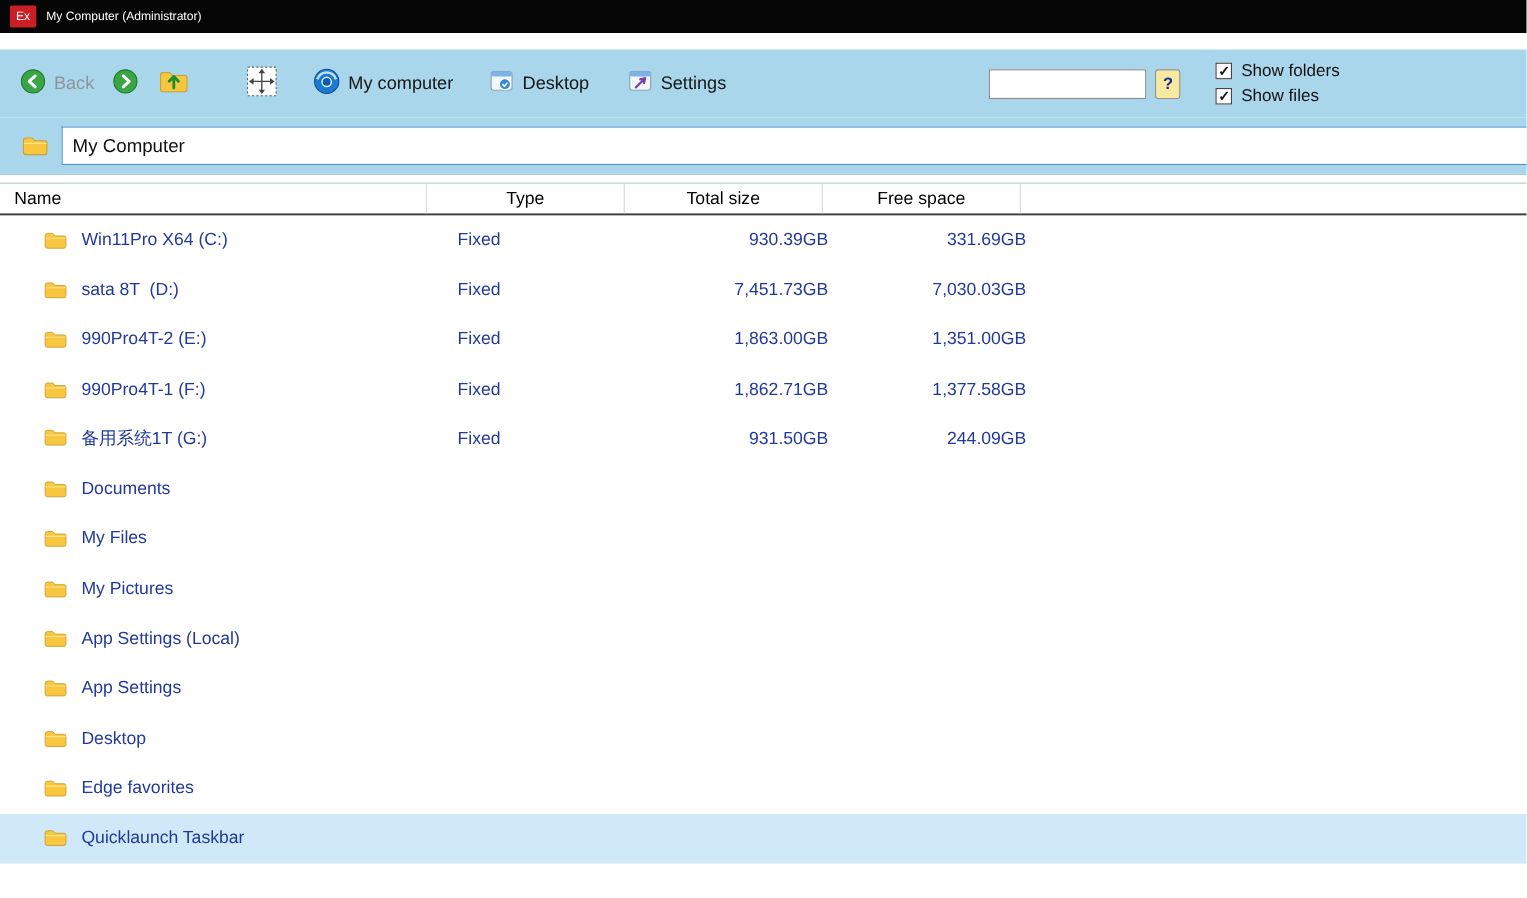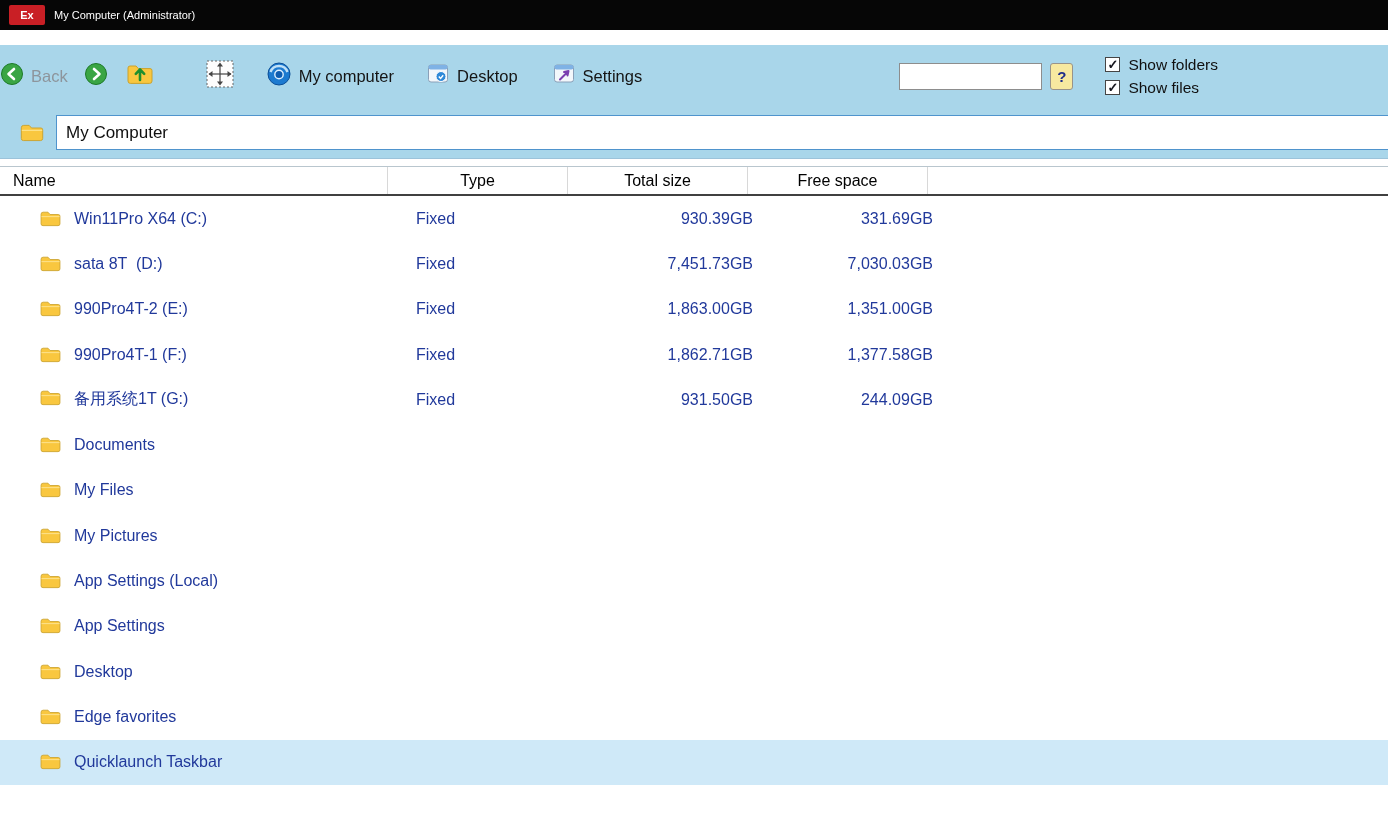--- a/index.html
+++ b/index.html
@@ -6,28 +6,28 @@
   html,body { width:1388px; height:816px; }
   body {
     font-family: "Liberation Sans", sans-serif;
     background:#ffffff;
     overflow:hidden;
   }
   .window { position:relative; width:1388px; height:816px; background:#fff; overflow:hidden; }
 
   
   .titlebar { height:30px; background:#060606; display:flex; align-items:center; padding-left:9px; gap:9px; }
-  .app-icon { width:36px; height:20px; background:var(--app-icon-bg,#c91f25); color:#fff; font-weight:bold;
+  .app-icon { width:24px; height:20px; background:var(--app-icon-bg,#c91f25); color:#fff; font-weight:normal;
               font-size:11px; display:flex; align-items:center; justify-content:center; border-radius:2px; }
   .title-text { color:#fff; font-size:11px; }
 
   .menustrip { height:15px; background:#fff; }
 
   
-  .toolbar { height:62px; background:var(--toolbar-bg,#a9d6ea); display:flex; align-items:center; }
+  .toolbar { height:62px; background:var(--toolbar-bg,#a9d6ea); display:flex; align-items:center; padding-left:18px; }
   .tb-btn { display:flex; align-items:center; gap:7px; font-size:16.5px; color:#151515; cursor:pointer; }
   .tb-btn.disabled .tb-label { color:#8d959c; }
   .tb-back { margin-right:16px; }
   .tb-forward { margin-right:18px; }
   .tb-grid { margin-left:50px; }
   .tb-mycomputer { margin-left:30px; }
   .tb-desktop { margin-left:32px; }
   .tb-settings { margin-left:34px; }
 
   .search-wrap { margin-left:auto; display:flex; align-items:center; }

